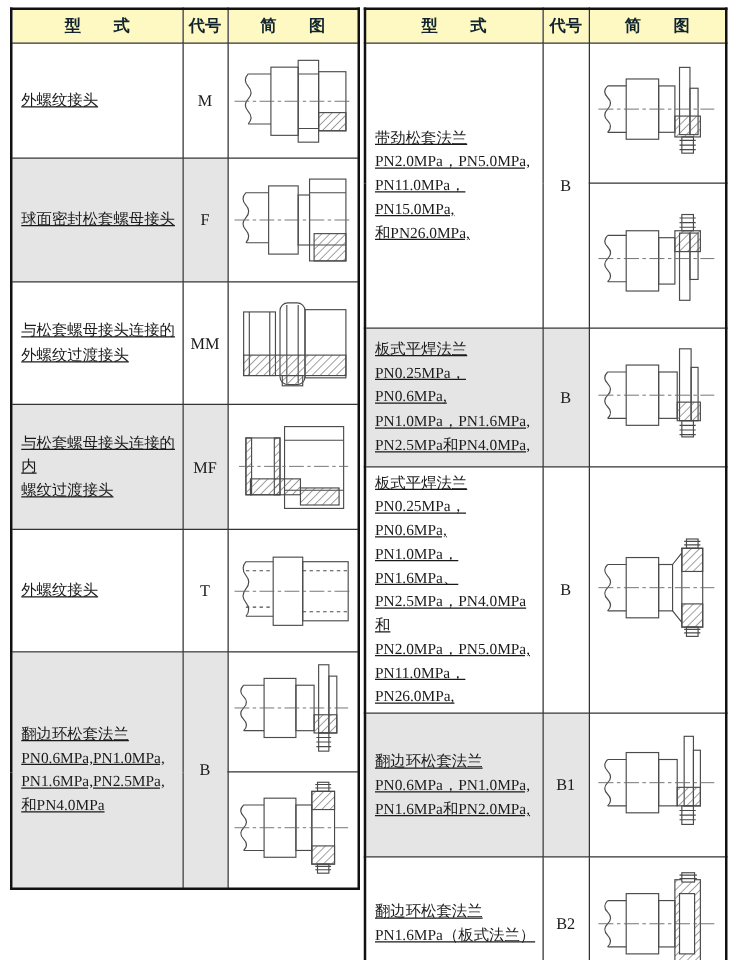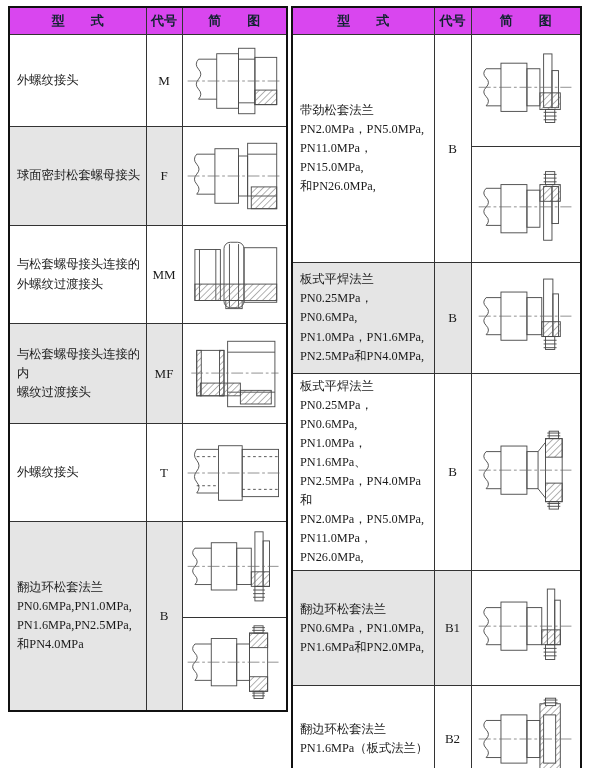--- a/index.html
+++ b/index.html
@@ -2,22 +2,22 @@
 <html><head>
 <meta charset="utf-8">
 <style>
   html,body{margin:0;padding:0;}
   body{width:600px;height:768px;background:#fff;font-family:"Liberation Serif",serif;color:#1a1a1a;overflow:hidden;}
   .page{padding:6px 8px 0 8px;}
   .title{font-family:"Liberation Sans",sans-serif;font-weight:bold;font-size:13.5px;color:#0d0d0d;margin:4px 0 11px 0;letter-spacing:0.2px;}
   .tables{display:flex;gap:3px;align-items:flex-start;}
   table{border-collapse:collapse;table-layout:fixed;border:2px solid #111;}
   td,th{border:1px solid #333;padding:0;overflow:hidden;}
-  th{background:#d946ef;font-weight:bold;font-size:13px;color:#10232f;height:26px;margin-top:40px;}
-  .type{padding:3px 5px 3px 7px;font-size:12.3px;line-height:1.55;white-space:pre-line;vertical-align:middle;text-align:left;}
+  th{background:#fef9c3;font-weight:bold;font-size:13px;color:#10232f;height:26px;margin-top:40px;}
+  .type{padding:3px 5px 3px 7px;font-size:12.3px;line-height:1.55;white-space:pre-line;vertical-align:middle;text-align:left;text-decoration:underline;}
   .code{text-align:center;vertical-align:middle;font-size:13px;}
   .hl{background:#e5e5e5;}
   .diag{background:#fff;text-align:center;vertical-align:middle;}
   .dg{display:block;margin:0 auto;}
   .dg path,.dg rect{fill:none;stroke:#4a4a4a;stroke-width:1;}
   .dg .cl{stroke:#6a6a6a;stroke-width:0.8;stroke-dasharray:13 3 3 3;}
   .dg .dsh{stroke-dasharray:3 3;}
   .dg .h{fill:url(#hatch);}
   .dg .w{fill:#fff;}
 </style>

